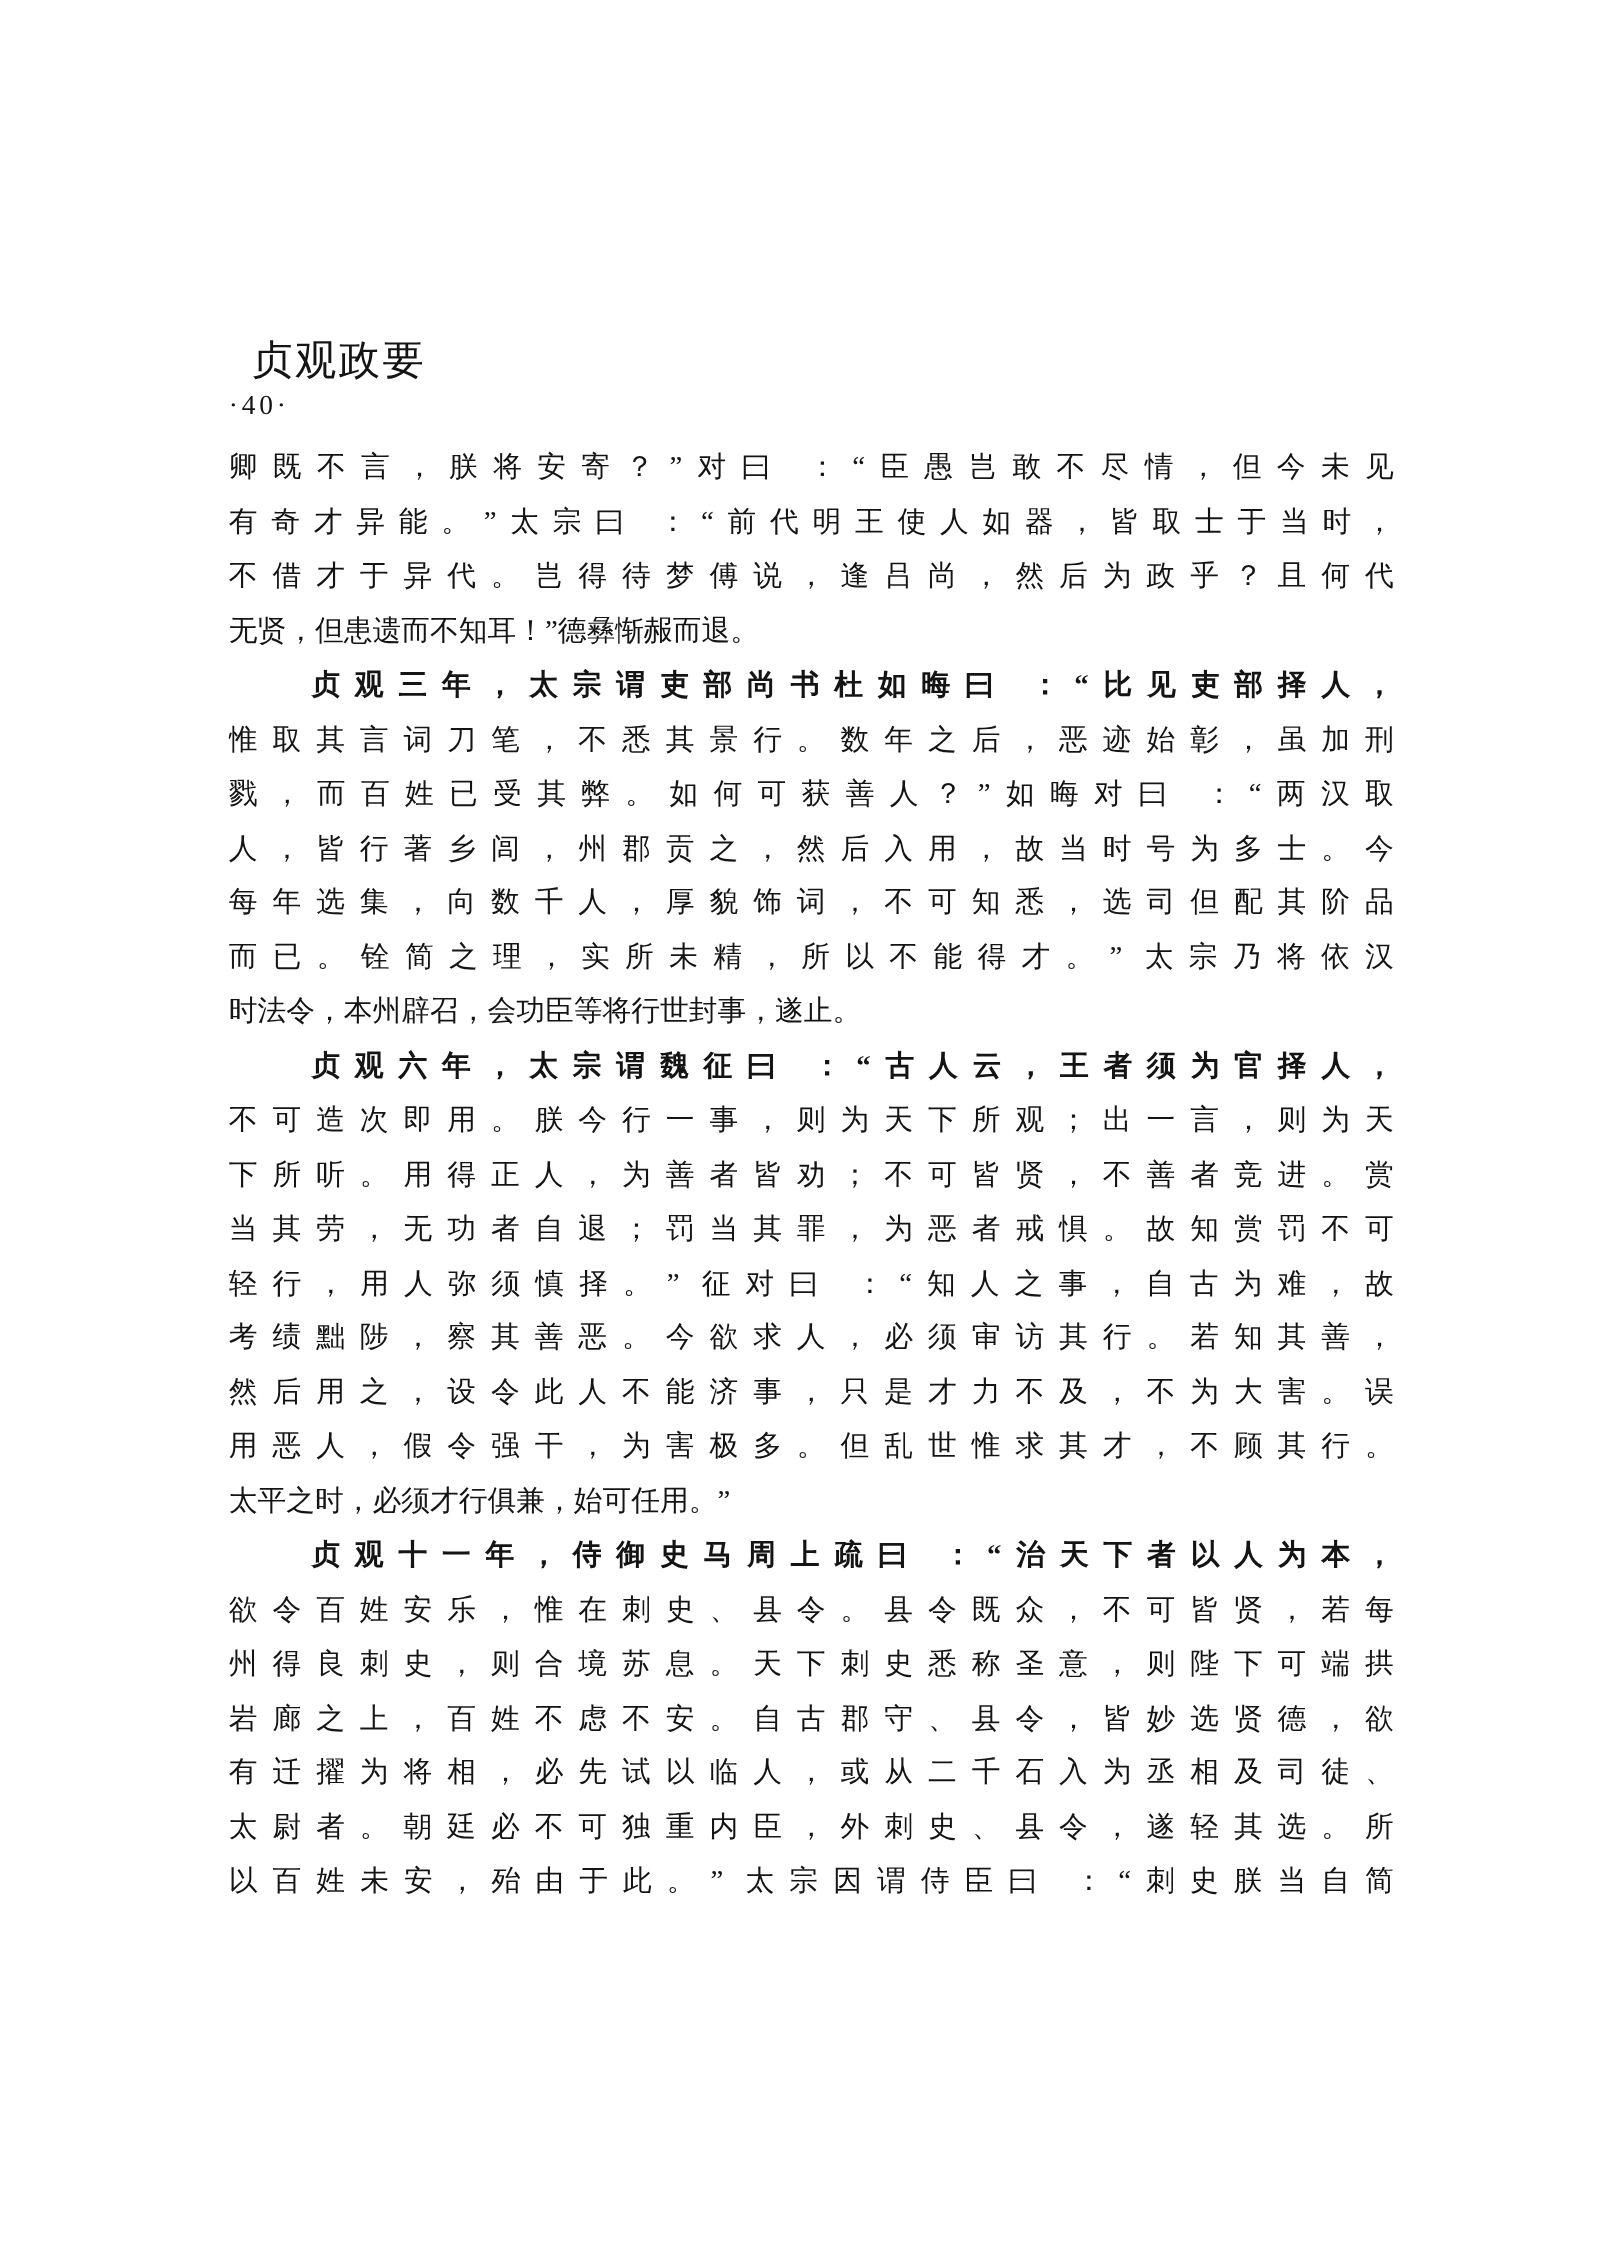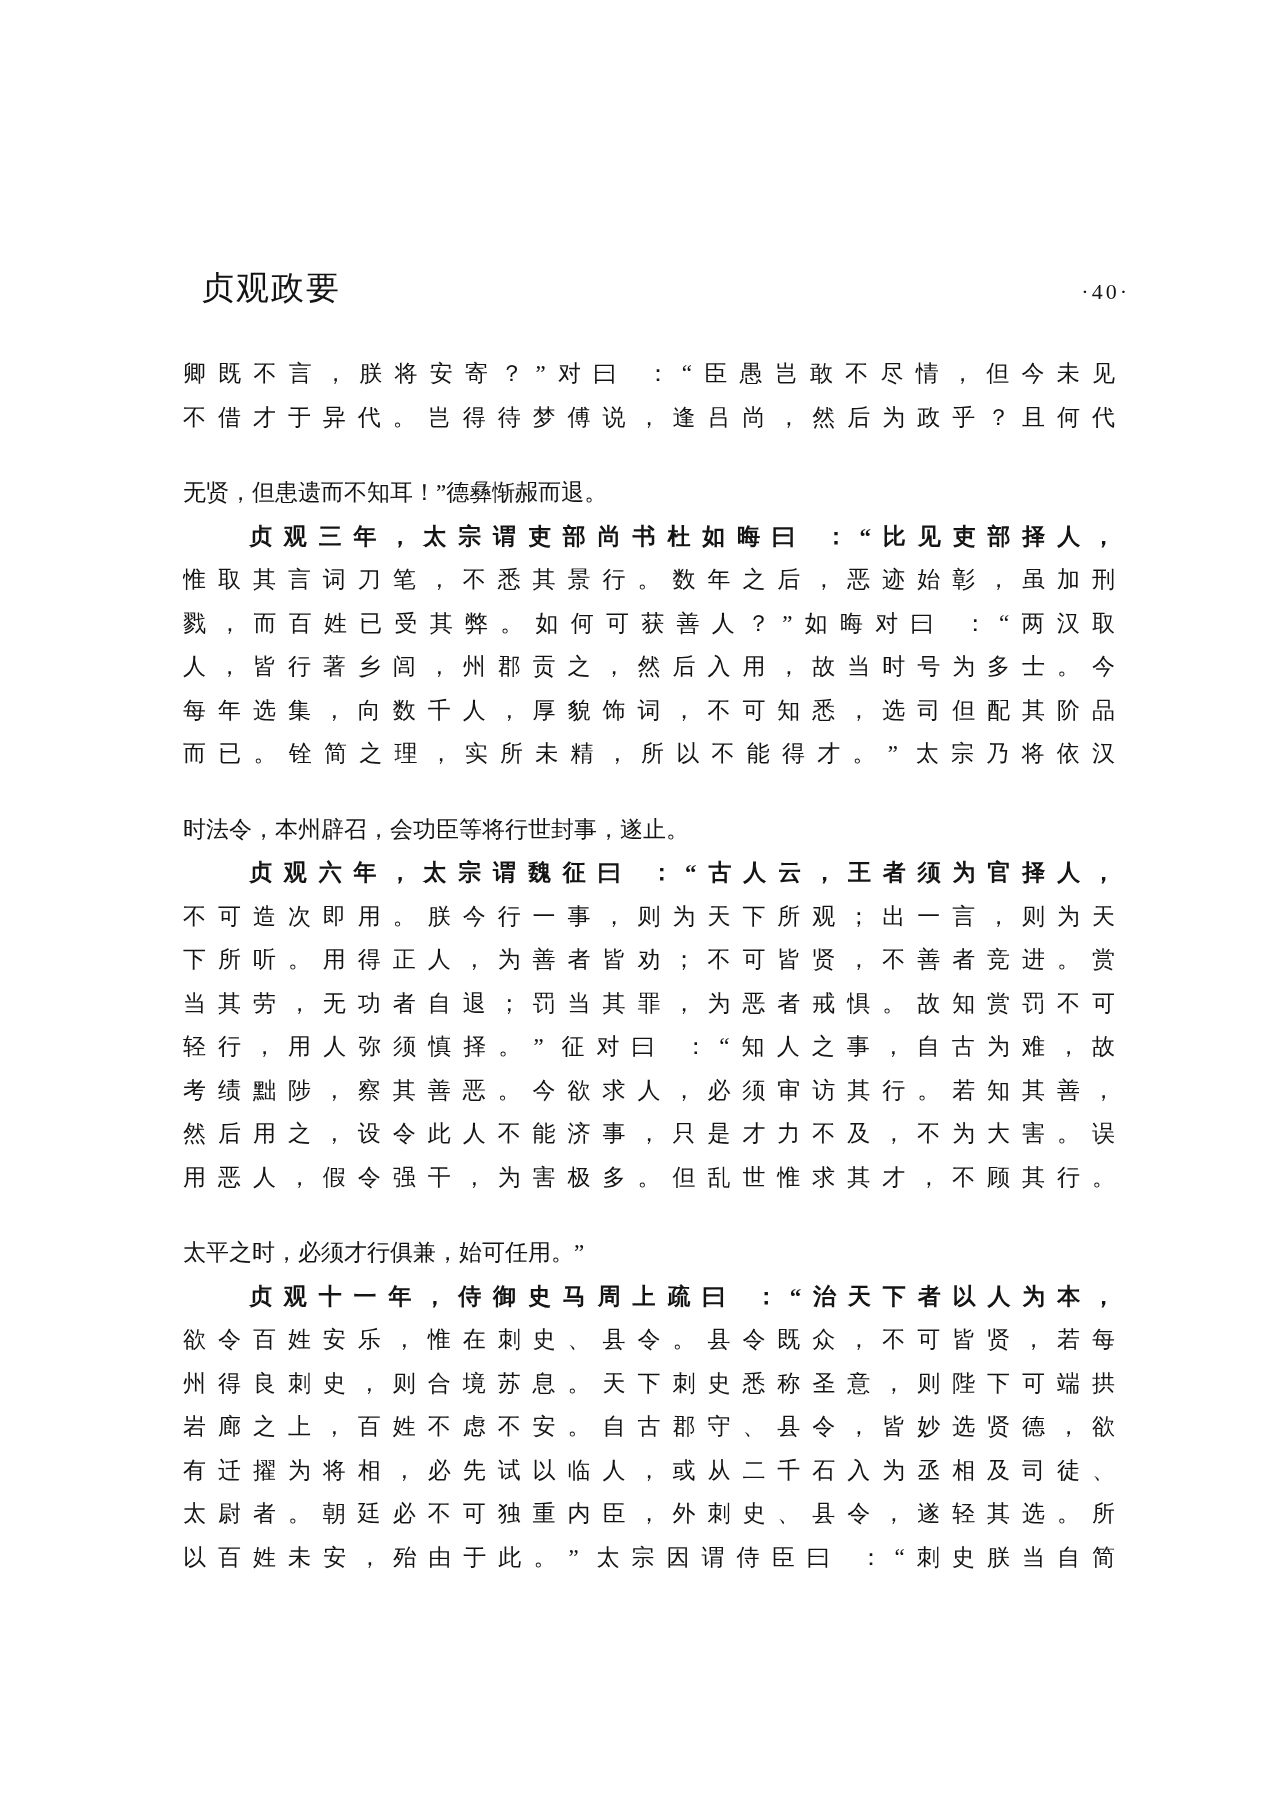--- a/index.html
+++ b/index.html
@@ -17,20 +17,21 @@
     overflow: hidden;
   }
   .page-header {
     position: absolute;
     left: 183px;
     top: 266px;
     width: 947px;
     display: flex;
     justify-content: space-between;
     align-items: baseline;
+    flex-direction: column;
   }
   .book-title {
     font-size: 33px;
     letter-spacing: 2px;
     padding-left: 18px;
     font-weight: 500;
   }
   .page-number {
     font-size: 22px;
     letter-spacing: 3px;
@@ -45,41 +46,41 @@
     font-size: 23px;
     line-height: 43.5px;
     height: 43.5px;
     text-align: justify;
     text-align-last: justify;
     overflow: hidden;
   }
   .tline.short {
     text-align: right;
     text-align-last: left;
-    margin-top: 32px;
   }
   .tline.indent {
     text-indent: 66px;
     font-weight: bold;
   }
 </style>
 </head>
 <body>
 
 <div class="page">
 
   <div class="page-header">
     <span class="book-title">贞观政要</span>
     <span class="page-number">·40·</span>
   </div>
 
   <div class="body-text">
 
     <div class="paragraph">
       <div class="tline">卿既不言，朕将安寄？”对曰 ：“臣愚岂敢不尽情，但今未见</div>
+      <div class="tline">有奇才异能。”太宗曰 ：“前代明王使人如器，皆取士于当时，</div>
       <div class="tline">不借才于异代。岂得待梦傅说，逢吕尚，然后为政乎？且何代</div>
       <div class="tline short">无贤，但患遗而不知耳！”德彝惭赧而退。</div>
     </div>
 
     <div class="paragraph">
       <div class="tline indent">贞观三年，太宗谓吏部尚书杜如晦曰 ：“比见吏部择人，</div>
       <div class="tline">惟取其言词刀笔，不悉其景行。数年之后，恶迹始彰，虽加刑</div>
       <div class="tline">戮，而百姓已受其弊。如何可获善人？”如晦对曰 ：“两汉取</div>
       <div class="tline">人，皆行著乡闾，州郡贡之，然后入用，故当时号为多士。今</div>
       <div class="tline">每年选集，向数千人，厚貌饰词，不可知悉，选司但配其阶品</div>

